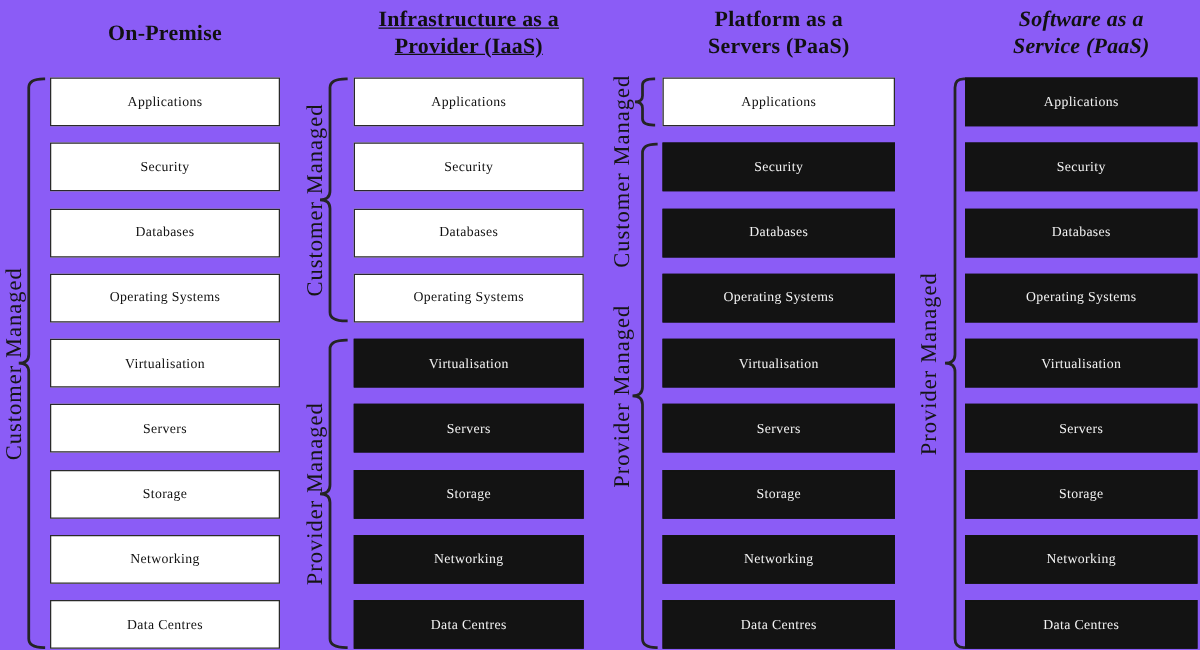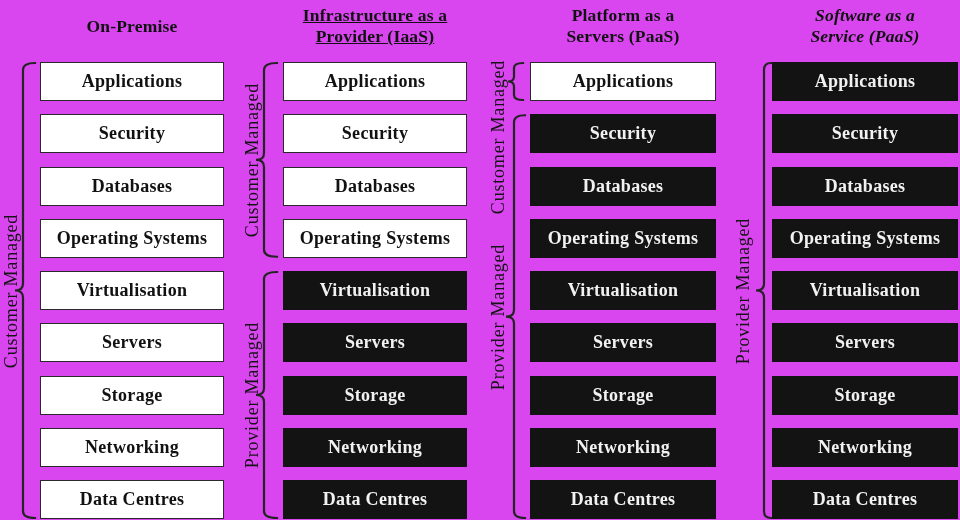--- a/index.html
+++ b/index.html
@@ -2,33 +2,33 @@
 <html><head>
 <meta charset="utf-8">
 <style>
   html, body { margin: 0; padding: 0; }
   body {
     width: 960px; height: 520px;
     background: #ffffff;
     font-family: "Liberation Serif", serif;
     overflow: hidden;
   }
-  .stage { position: relative; width: 960px; height: 520px; background: #d946ef; }
+  .stage { position: relative; width: 960px; height: 520px; background: #8b5cf6; }
 
   .col-title {
     position: absolute; top: 3px; height: 46px;
     display: flex; flex-direction: column; justify-content: center; align-items: center;
     text-align: center; font-weight: bold; font-size: 17.5px; line-height: 21px;
     color: #111111; letter-spacing: 0.2px;
   }
 
   .layer-box {
     position: absolute; box-sizing: border-box;
     display: flex; align-items: center; justify-content: center;
-    font-size: 18px; letter-spacing: 0.3px; font-weight: bold;
+    font-size: 11px; letter-spacing: 0.3px;
   }
   .layer-box.customer { background: #ffffff; border: 1.6px solid #2a2a2a; color: #111111; }
   .layer-box.provider { background: #131313; border: 1.6px solid #131313; color: #f2f2f2; }
 
   .brackets-overlay { position: absolute; left: 0; top: 0; pointer-events: none; }
   .brackets-overlay path { fill: none; stroke: #242424; stroke-width: 2.2; stroke-linecap: square; }
 
   .bracket-label {
     position: absolute; transform: translate(-50%, -50%) rotate(-90deg);
     white-space: nowrap; font-size: 18px; letter-spacing: 0.8px; color: #151515;

